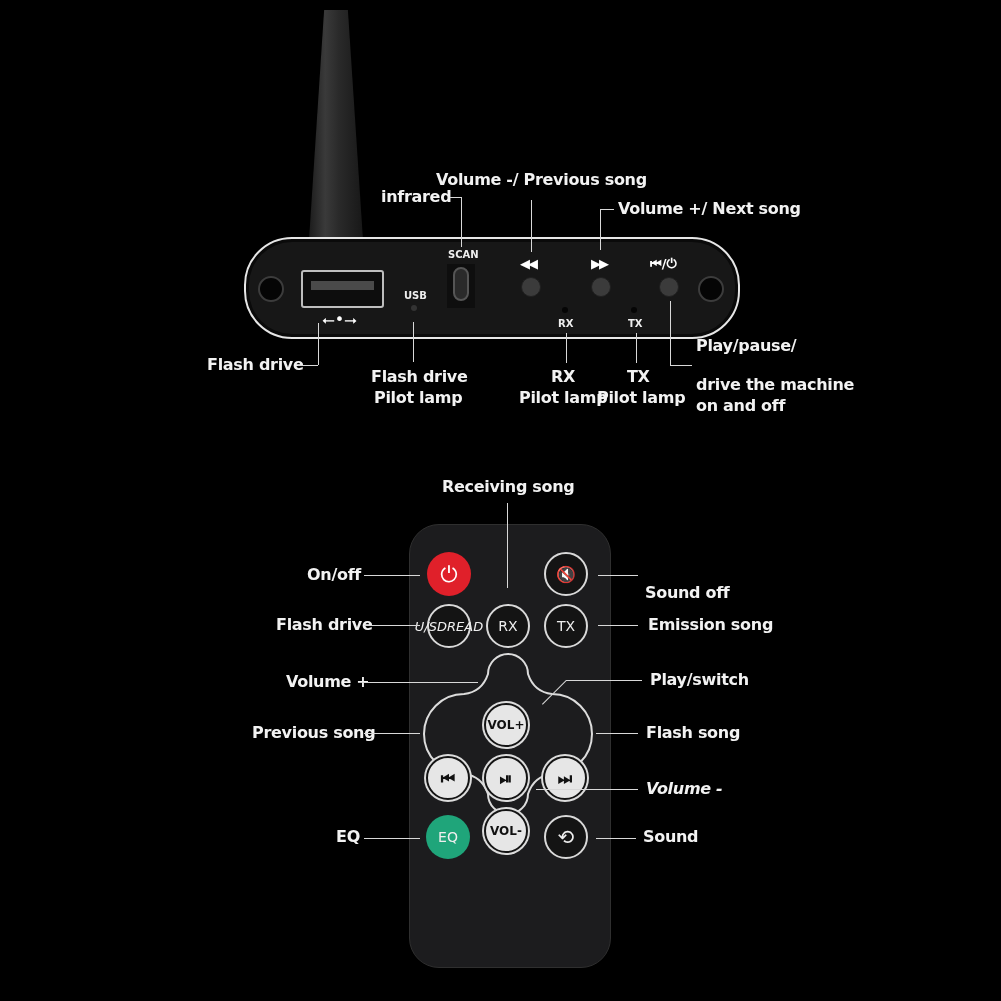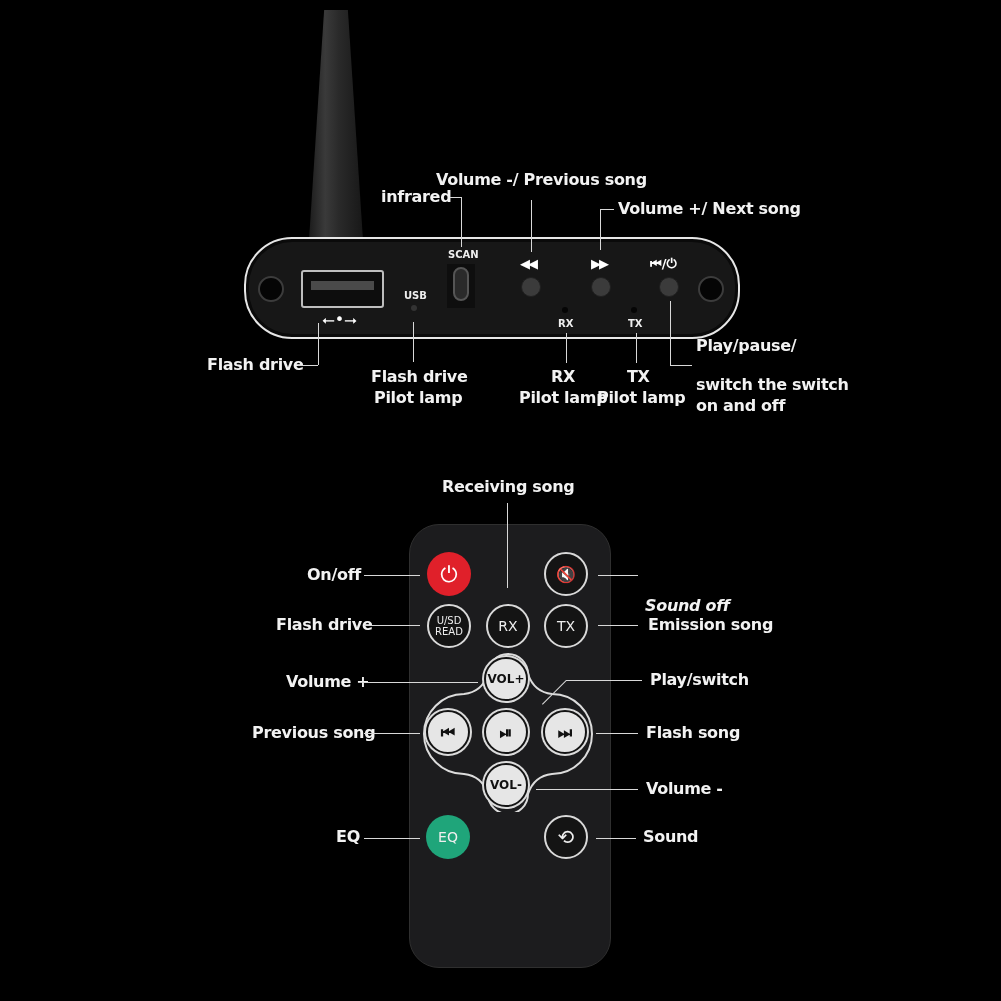--- a/index.html
+++ b/index.html
@@ -20,21 +20,21 @@
   .tiny{position:absolute;font-size:10px;font-weight:bold;color:#eee;}
   .ir{position:absolute;left:447px;top:264px;width:28px;height:44px;background:#0e0e0e;}
   .ir-in{position:absolute;left:6px;top:3px;width:16px;height:34px;border-radius:8px;border:2px solid #555;box-sizing:border-box;background:#2a2a2a;}
   .dbtn{position:absolute;width:18px;height:18px;border-radius:50%;background:#3b3b3b;border:1px solid #202020;}
   .led{position:absolute;width:6px;height:6px;border-radius:50%;background:#050505;}
   .dicon{position:absolute;font-size:13px;font-weight:bold;color:#fff;letter-spacing:-2px;}
   
   .remote{position:absolute;left:409px;top:524px;width:202px;height:444px;border-radius:30px;background:#1c1c1e;border:1px solid #2f2f2f;box-sizing:border-box;}
   .rbtn{position:absolute;width:44px;height:44px;border-radius:50%;box-sizing:border-box;display:flex;align-items:center;justify-content:center;font-size:14px;color:#eee;}
   .dark{background:#141414;border:2px solid #d9d9d9;}
-  .light{background:#e6e6e6;border:2px solid #141414;box-shadow:0 0 0 2px #dcdcdc;color:#111;font-weight:bold;}
+  .light{background:#e6e6e6;border:2px solid #141414;box-shadow:0 0 0 2px #dcdcdc;color:#111;font-weight:bold;margin-top:46px;}
   .cross{position:absolute;left:418px;top:652px;width:180px;height:160px;}
 </style>
 </head>
 <body>
 
 <div class="antenna"></div>
 <div class="device"></div>
 <div class="hole" style="left:258px;top:276px;"></div>
 <div class="hole" style="left:698px;top:276px;"></div>
 
@@ -83,33 +83,33 @@
 <div class="lbl" style="left:551px;top:367px;">RX</div>
 <div class="lbl" style="left:519px;top:388px;">Pilot lamp</div>
 
 <div class="line" style="left:636px;top:333px;width:1px;height:30px;"></div>
 <div class="lbl" style="left:627px;top:367px;">TX</div>
 <div class="lbl" style="left:597px;top:388px;">Pilot lamp</div>
 
 <div class="line" style="left:670px;top:301px;width:1px;height:64px;"></div>
 <div class="line" style="left:670px;top:365px;width:22px;height:1px;"></div>
 <div class="lbl" style="left:696px;top:336px;">Play/pause/</div>
-<div class="lbl" style="left:696px;top:375px;">switch the switch</div>
+<div class="lbl" style="left:696px;top:375px;">drive the machine</div>
 <div class="lbl" style="left:696px;top:396px;">on and off</div>
 
 <div class="remote"></div>
 
 <div class="rbtn" style="left:427px;top:552px;background:#e0202a;border:none;font-size:22px;color:#fff;">
     <span>⏻</span>
   </div>
 <div class="rbtn dark" style="left:544px;top:552px;font-size:16px;">
     <span>🔇</span>
   </div>
 
-<div class="rbtn dark" style="left:427px;top:604px;flex-direction:column;font-size:10px;line-height:11px;">
+<div class="rbtn dark" style="left:427px;top:604px;flex-direction:row;font-size:13px;line-height:11px;font-style:italic;">
   <span>U/SD</span>
   <span>READ</span>
 </div>
 <div class="rbtn dark" style="left:486px;top:604px;">
     <span>RX</span>
   </div>
 <div class="rbtn dark" style="left:544px;top:604px;">
     <span>TX</span>
   </div>
 
@@ -137,38 +137,38 @@
   </div>
 <div class="rbtn dark" style="left:544px;top:815px;font-size:20px;">
     <span>⟲</span>
   </div>
 
 <div class="lbl" style="left:442px;top:477px;">Receiving song</div>
 <div class="line" style="left:507px;top:503px;width:1px;height:85px;"></div>
 
 <div class="lbl" style="left:307px;top:565px;">On/off</div>
 <div class="line" style="left:364px;top:575px;width:56px;height:1px;"></div>
-<div class="lbl" style="left:645px;top:596px;font-style:italic;">Sound off</div>
+<div class="lbl" style="left:645px;top:583px;">Sound off</div>
 <div class="line" style="left:598px;top:575px;width:40px;height:1px;"></div>
 
 <div class="lbl" style="left:276px;top:615px;">Flash drive</div>
 <div class="line" style="left:364px;top:625px;width:56px;height:1px;"></div>
 <div class="lbl" style="left:648px;top:615px;">Emission song</div>
 <div class="line" style="left:598px;top:625px;width:40px;height:1px;"></div>
 
 <div class="lbl" style="left:286px;top:672px;">Volume +</div>
 <div class="line" style="left:362px;top:682px;width:116px;height:1px;"></div>
 <div class="lbl" style="left:650px;top:670px;">Play/switch</div>
 <div class="line" style="left:566px;top:680px;width:76px;height:1px;"></div>
 <div class="line" style="left:548px;top:680px;width:1px;height:34px;transform:rotate(45deg);transform-origin:top left;left:566px;"></div>
 
 <div class="lbl" style="left:252px;top:723px;">Previous song</div>
 <div class="line" style="left:364px;top:733px;width:56px;height:1px;"></div>
 <div class="lbl" style="left:646px;top:723px;">Flash song</div>
 <div class="line" style="left:596px;top:733px;width:42px;height:1px;"></div>
 
-<div class="lbl" style="left:646px;top:779px;">Volume -</div>
+<div class="lbl" style="left:646px;top:779px;font-style:italic;">Volume -</div>
 <div class="line" style="left:536px;top:789px;width:102px;height:1px;"></div>
 
 <div class="lbl" style="left:336px;top:827px;">EQ</div>
 <div class="line" style="left:364px;top:838px;width:56px;height:1px;"></div>
 <div class="lbl" style="left:643px;top:827px;">Sound</div>
 <div class="line" style="left:596px;top:838px;width:40px;height:1px;"></div>
 
 </body></html>

